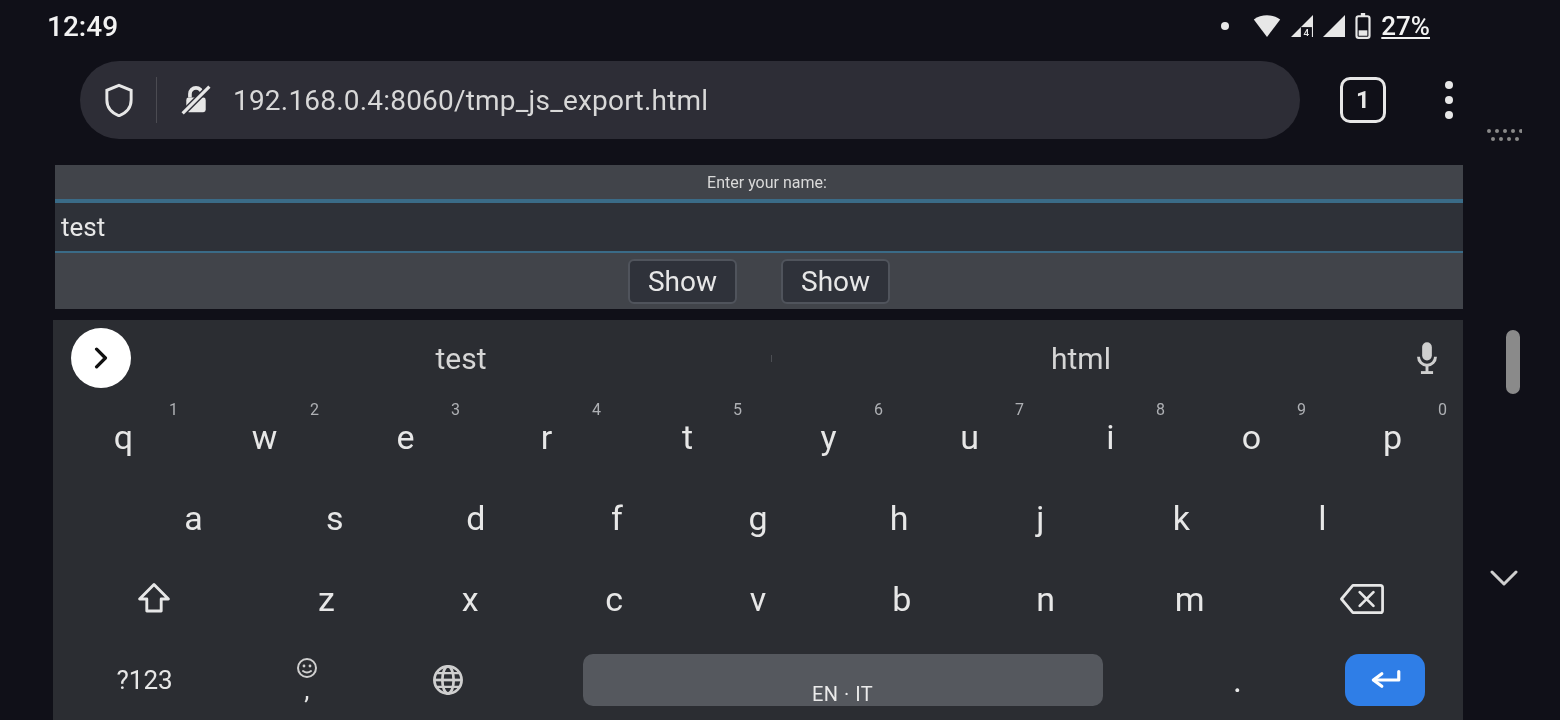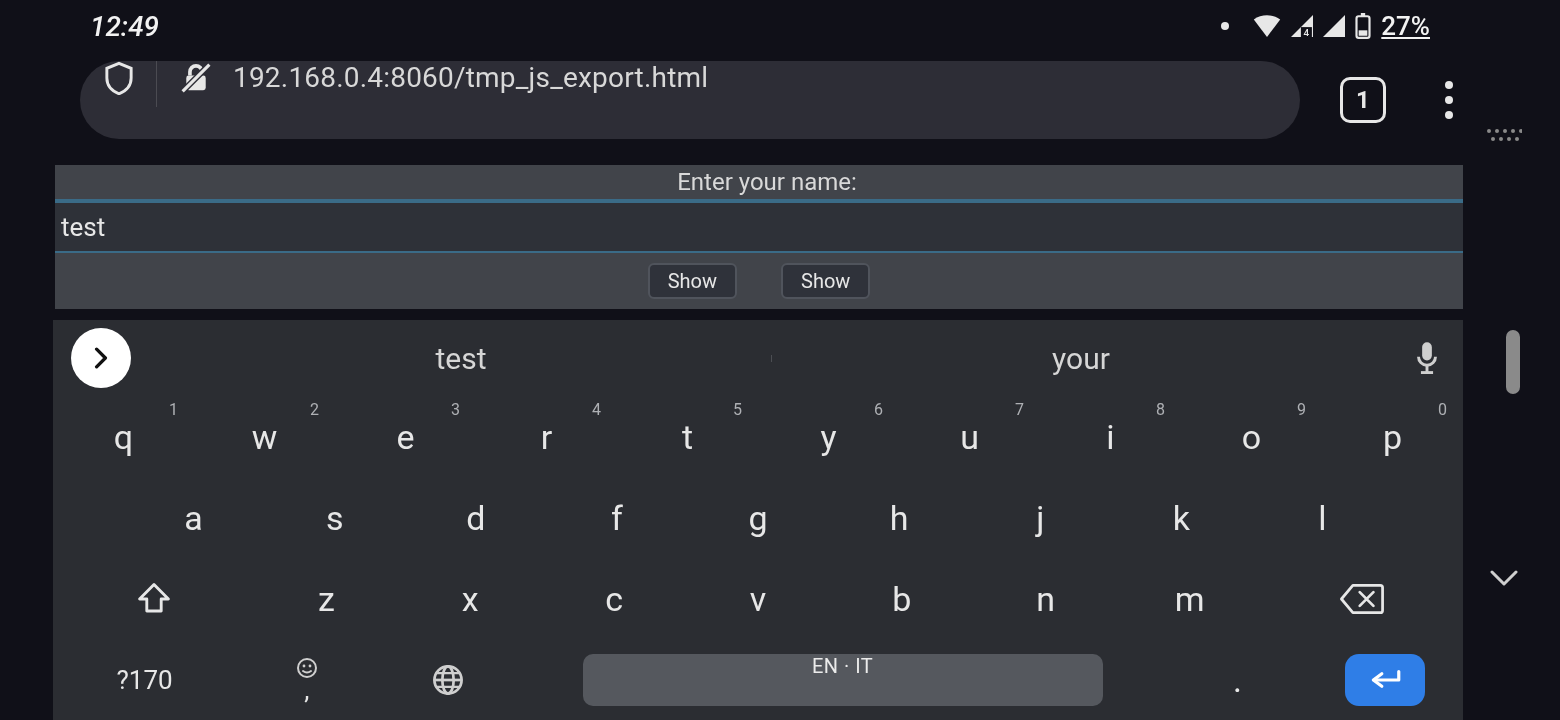--- a/index.html
+++ b/index.html
@@ -1,41 +1,41 @@
 <!DOCTYPE html>
 <html><head>
 <meta charset="utf-8">
 <style>
   * { box-sizing: border-box; margin: 0; padding: 0; font-family: Roboto, "Helvetica Neue", Arial, sans-serif; -webkit-font-smoothing: antialiased; }
   html, body { width: 1560px; height: 720px; background: #000; overflow: hidden; color: #e7e7e7; }
   .screen { position: relative; width: 1560px; height: 720px; background: #101018; }
 
   
   .statusbar { position: relative; height: 52px; display: flex; align-items: center; color: #f2f2f2; font-size: 28px; font-weight: 500; }
-  .statusbar .clock { padding-left: 90px; font-style: italic; }
+  .statusbar .clock { padding-left: 47px; }
   .statusbar .right { position: absolute; right: 130px; display: flex; align-items: center; gap: 10px; }
   .statusbar .dot { width: 8px; height: 8px; border-radius: 50%; background: #e7e7e7; margin-right: 14px; }
   .statusbar svg { display: block; }
 
   
   .chrome { display: flex; align-items: center; gap: 22px; padding: 10px 80px 10px 80px; height: 96px; }
-  .addr { flex: 0 0 auto; width: 1220px; height: 78px; background: #2d2d36; border-radius: 40px; display: flex; align-items: flex-start; padding: 0 24px; gap: 20px; }
+  .addr { flex: 0 0 auto; width: 1220px; height: 78px; background: #2d2d36; border-radius: 40px; display: flex; align-items: center; padding: 0 24px; gap: 20px; }
   .addr .sep { width: 1px; height: 46px; background: #4b4b52; margin: 0 2px; }
   .addr .url { color: #d8d8d8; font-size: 28px; letter-spacing: .2px; }
   .tabcount { width: 46px; height: 46px; border: 3px solid #e7e7e7; border-radius: 10px; display: flex; align-items: center; justify-content: center; font-size: 24px; font-weight: 700; margin-left: 18px; }
   .kebab { width: 30px; display: flex; flex-direction: column; align-items: center; gap: 7px; margin-left: 26px; }
   .kebab span { width: 8px; height: 8px; border-radius: 50%; background: #e7e7e7; }
 
   
   .page { position: absolute; left: 55px; right: 97px; top: 165px; }
-  .panel-label { height: 36px; background: #41444a; display: flex; align-items: center; justify-content: center; font-size: 24px; color: #d9d9d9; border-bottom: 2px solid #3a6b87; padding-left: 16px; }
+  .panel-label { height: 36px; background: #41444a; display: flex; align-items: center; justify-content: center; font-size: 16px; color: #d9d9d9; border-bottom: 2px solid #3a6b87; padding-left: 16px; }
   .panel-input { height: 52px; background: #2e3138; border-top: 2px solid #3a6b87; border-bottom: 2px solid #3a6b87; padding: 0 6px; }
   .panel-input input { width: 100%; height: 100%; background: transparent; border: 0; outline: 0; color: #e7e7e7; font-size: 26px; }
   .panel-buttons { height: 56px; background: #41444a; display: flex; align-items: center; justify-content: center; gap: 44px; }
-  .gd-btn { background: #2f323a; border: 2px solid #50545c; color: #e7e7e7; font-size: 20px; padding: 4px 18px; border-radius: 6px; cursor: pointer; }
+  .gd-btn { background: #2f323a; border: 2px solid #50545c; color: #e7e7e7; font-size: 28px; padding: 4px 18px; border-radius: 6px; cursor: pointer; }
 
   
   .vscroll { position: absolute; right: 40px; top: 330px; width: 14px; height: 64px; background: #8a8a8a; border-radius: 8px; }
 
   
   .nav-down { position: absolute; right: 42px; top: 570px; color: #d3d3d3; }
 
   
   .kb-toggle { position: absolute; right: 38px; top: 128px; color: #9a9a9a; }
 
@@ -46,21 +46,21 @@
   .sugs { flex: 1; display: flex; }
   .sug { flex: 1; display: flex; align-items: center; justify-content: center; font-size: 30px; color: #d6d6d6; cursor: pointer; position: relative; }
   .sug + .sug::before { content: ""; position: absolute; left: 0; top: 14px; bottom: 14px; width: 1px; background: #4c4e53; }
   .sugrow .mic { width: 72px; display: flex; align-items: center; justify-content: center; color: #cfcfcf; cursor: pointer; }
 
   .krow { flex: 1; display: flex; align-items: stretch; }
   .krow.pad9 { padding: 0 70px; }
   .key { flex: 1; display: flex; align-items: center; justify-content: center; color: #e7e7e7; font-size: 34px; position: relative; cursor: pointer; user-select: none; }
   .key .num { position: absolute; top: 4px; right: 16px; font-size: 16px; color: #aeb0b4; }
   .key.space { flex: 4.6; }
-  .space-pill { width: 100%; max-width: 520px; height: 52px; background: #55585e; border-radius: 10px; display: flex; align-items: flex-start; justify-content: center; color: #ebebeb; font-size: 20px; letter-spacing: .5px; }
+  .space-pill { width: 100%; max-width: 520px; height: 52px; background: #55585e; border-radius: 10px; display: flex; align-items: flex-end; justify-content: center; color: #ebebeb; font-size: 20px; letter-spacing: .5px; }
   .key.enter .enter-pill { width: 80px; height: 52px; background: #2f7ee7; border-radius: 14px; display: flex; align-items: center; justify-content: center; }
   .key.sym { font-size: 26px; }
   .shift-wrap { flex: 1.4; display: flex; align-items: center; justify-content: center; }
   .back-wrap { flex: 1.4; display: flex; align-items: center; justify-content: center; }
   svg.icon { display: block; }
 </style>
 </head>
 <body>
 
 <div class="screen">
@@ -162,21 +162,21 @@
 
   <div class="keyboard">
     <div class="sugrow">
       <div class="expand">
         <svg class="icon" width="22" height="22" viewBox="0 0 20 20">
             <path d="M6 2 L14 10 L6 18" fill="none" stroke="#111" stroke-width="3" stroke-linecap="round" stroke-linejoin="round"></path>
           </svg>
       </div>
       <div class="sugs">
         <div class="sug">test</div>
-        <div class="sug">your</div>
+        <div class="sug">html</div>
       </div>
       <div class="mic">
         <svg class="icon" width="26" height="34" viewBox="0 0 20 28">
             <rect x="6" y="1" width="8" height="15" rx="4" fill="#cfcfcf"></rect>
             <path d="M3 13 a7 7 0 0 0 14 0" fill="none" stroke="#cfcfcf" stroke-width="2.4"></path>
             <line x1="10" y1="20" x2="10" y2="26" stroke="#cfcfcf" stroke-width="2.4"></line>
             <line x1="5" y1="26" x2="15" y2="26" stroke="#cfcfcf" stroke-width="2.4"></line>
           </svg>
       </div>
     </div>
@@ -222,21 +222,21 @@
         </div>
       <div class="back-wrap key">
         <svg class="icon" width="46" height="32" viewBox="0 0 40 28">
             <path d="M12 2 H36 A2 2 0 0 1 38 4 V24 A2 2 0 0 1 36 26 H12 L2 14 Z" fill="none" stroke="#e7e7e7" stroke-width="2.4" stroke-linejoin="round"></path>
             <path d="M18 8 L30 20 M30 8 L18 20" stroke="#e7e7e7" stroke-width="2.4" stroke-linecap="round"></path>
           </svg>
       </div>
     </div>
 
     <div class="krow">
-      <div class="key sym" style="flex:1.3">?170</div>
+      <div class="key sym" style="flex:1.3">?123</div>
       <div class="key">
         <div style="display:flex;flex-direction:column;align-items:center;line-height:.9">
           <span>
             <svg class="icon" width="22" height="22" viewBox="0 0 22 22">
                 <circle cx="11" cy="11" r="9" fill="none" stroke="#cfcfcf" stroke-width="2"></circle>
                 <circle cx="8" cy="9" r="1.4" fill="#cfcfcf"></circle>
                 <circle cx="14" cy="9" r="1.4" fill="#cfcfcf"></circle>
                 <path d="M7 14 Q11 17 15 14" fill="none" stroke="#cfcfcf" stroke-width="2" stroke-linecap="round"></path>
               </svg>
           </span>

